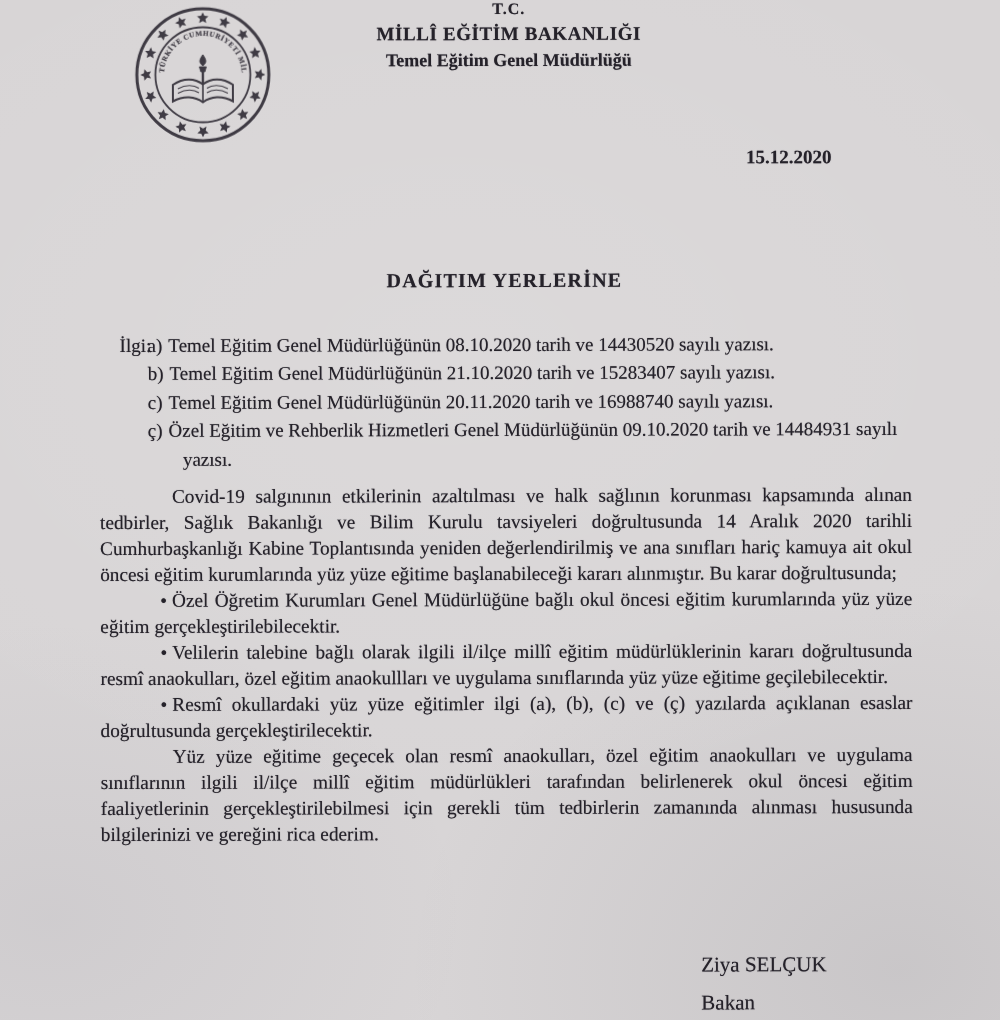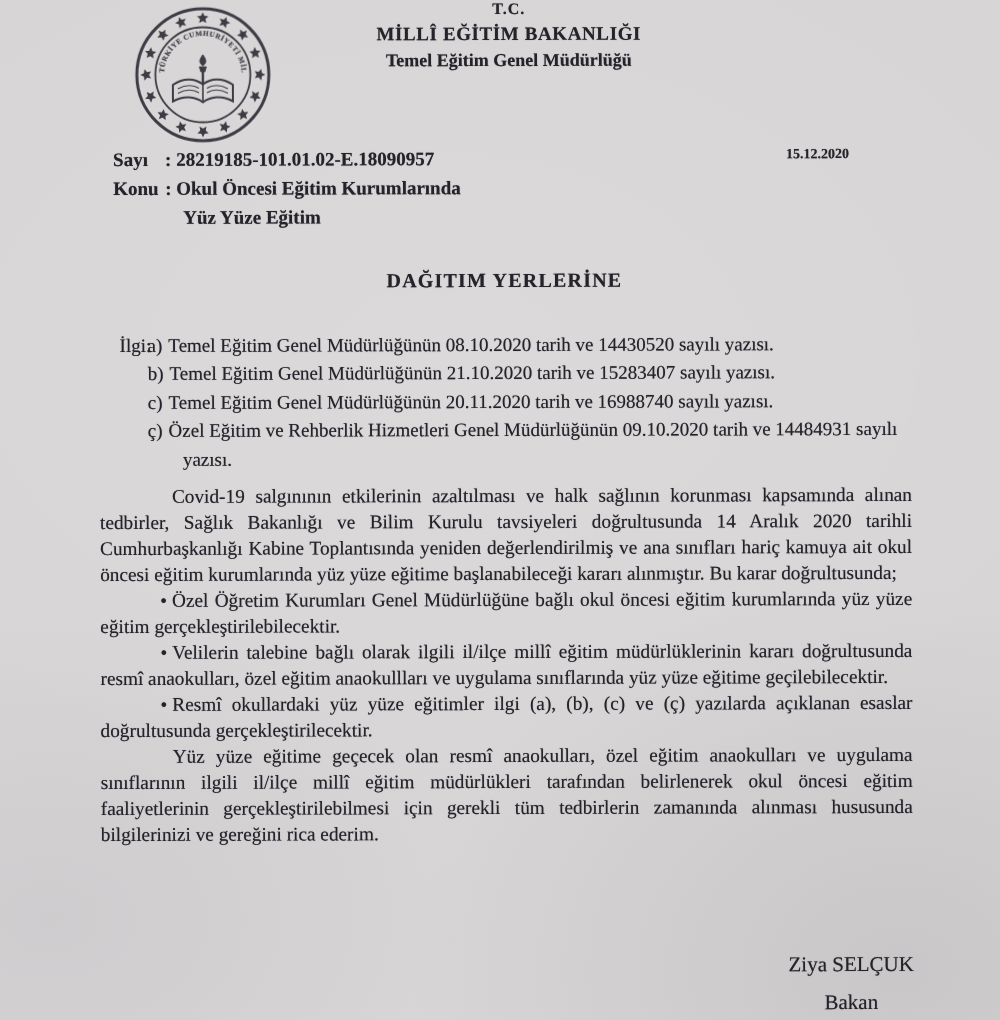--- a/index.html
+++ b/index.html
@@ -51,21 +51,21 @@
     left: 114px; top: 144px;
     font-size: 19px; font-weight: 700;
     line-height: 29px;
   }
   .meta-row { display: flex; }
   .meta-label { width: 52px; }
   .meta-cont { padding-left: 70px; }
   .letter-date {
     position: absolute;
     left: 747px; top: 147px;
-    font-size: 14px; font-weight: 700; margin-left: 40px;
+    font-size: 19px; font-weight: 700;
   }
 
   
   .dist-heading {
     position: absolute;
     left: 0; top: 269px;
     width: 1010px;
     text-align: center;
     font-size: 20px;
     font-weight: 600;
@@ -96,21 +96,21 @@
   }
   .para { text-indent: 72px; }
   .bullet-para { text-indent: 60px; }
   .bullet-mark { margin-right: 5px; }
 
   
   .signature {
     position: absolute;
     left: 700px; top: 946px;
     width: 300px;
-    text-align: center;
+    text-align: left;
     font-size: 21px;
     line-height: 38px;
   }
 </style>
 </head>
 <body>
 
 <div class="scan">
 
   <div class="emblem">
@@ -152,31 +152,20 @@
       </g>
     </svg>
   </div>
 
   <div class="head-center">
     <div class="head-line1">T.C.</div>
     <div class="head-line2">MİLLÎ EĞİTİM BAKANLIĞI</div>
     <div class="head-line3">Temel Eğitim Genel Müdürlüğü</div>
   </div>
 
-  <div class="meta">
-    <div class="meta-row">
-      <span class="meta-label">Sayı</span>
-      <span>: 28219185-101.01.02-E.18090957</span>
-    </div>
-    <div class="meta-row">
-      <span class="meta-label">Konu</span>
-      <span>: Okul Öncesi Eğitim Kurumlarında</span>
-    </div>
-    <div class="meta-cont">Yüz Yüze Eğitim</div>
-  </div>
   <div class="letter-date">15.12.2020</div>
 
   <div class="dist-heading">DAĞITIM YERLERİNE</div>
 
   <div class="refs">
     <span class="refs-label">İlgi:</span>
     <div class="refs-items">
       <div class="ref-item"><span class="ref-marker">a)</span><span>Temel Eğitim Genel Müdürlüğünün 08.10.2020 tarih ve 14430520 sayılı yazısı.</span></div>
       <div class="ref-item"><span class="ref-marker">b)</span><span>Temel Eğitim Genel Müdürlüğünün 21.10.2020 tarih ve 15283407 sayılı yazısı.</span></div>
       <div class="ref-item"><span class="ref-marker">c)</span><span>Temel Eğitim Genel Müdürlüğünün 20.11.2020 tarih ve 16988740 sayılı yazısı.</span></div>

